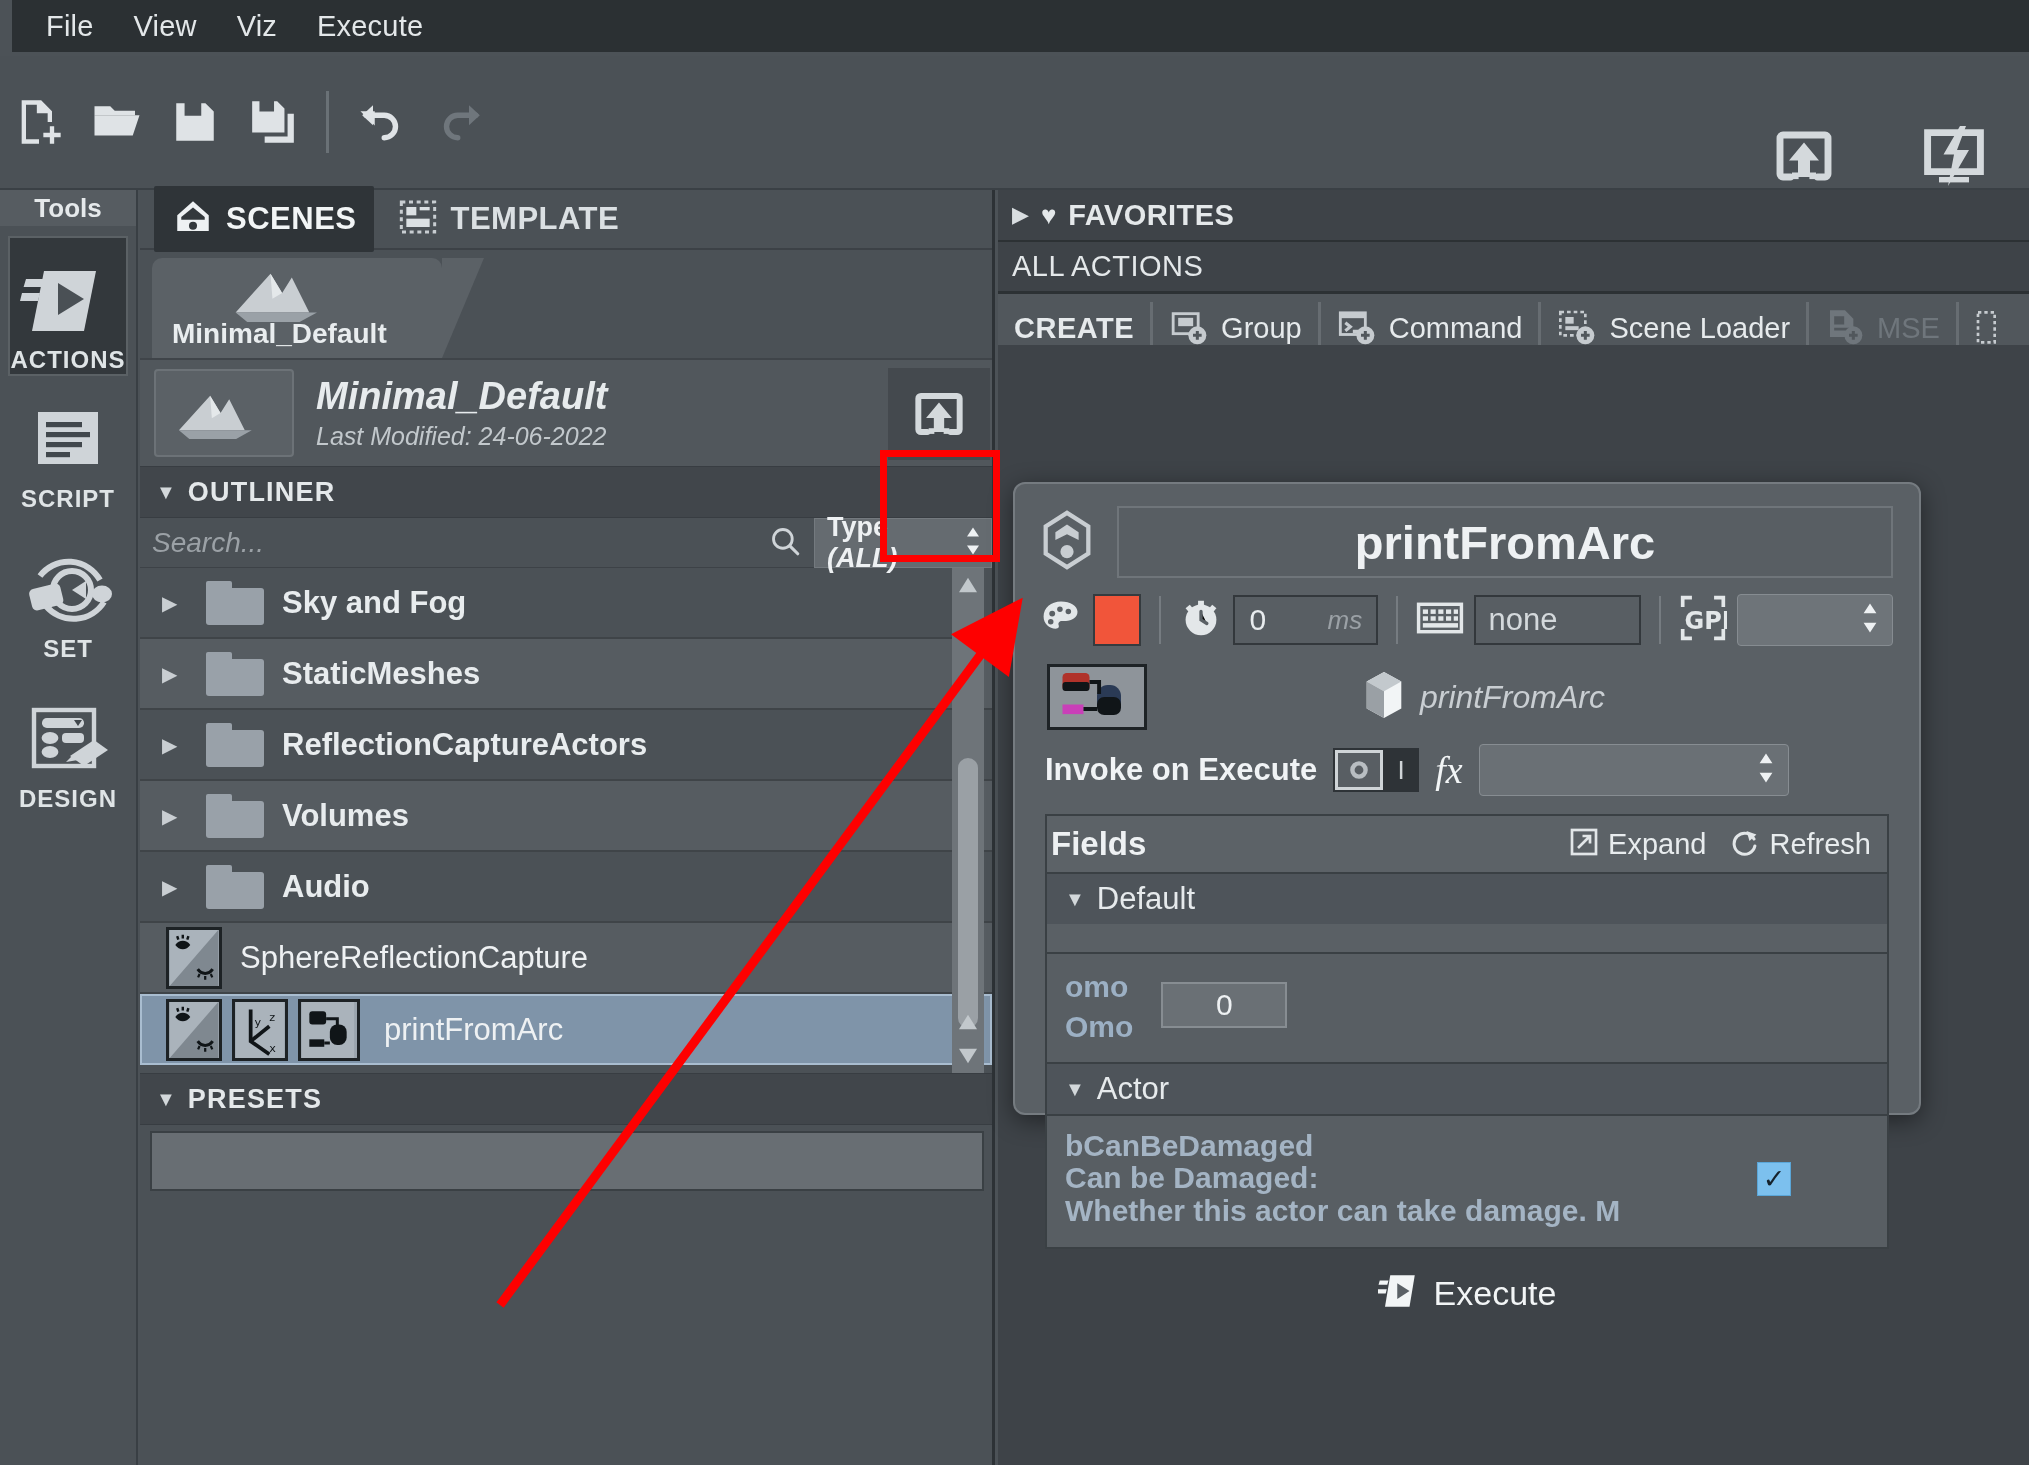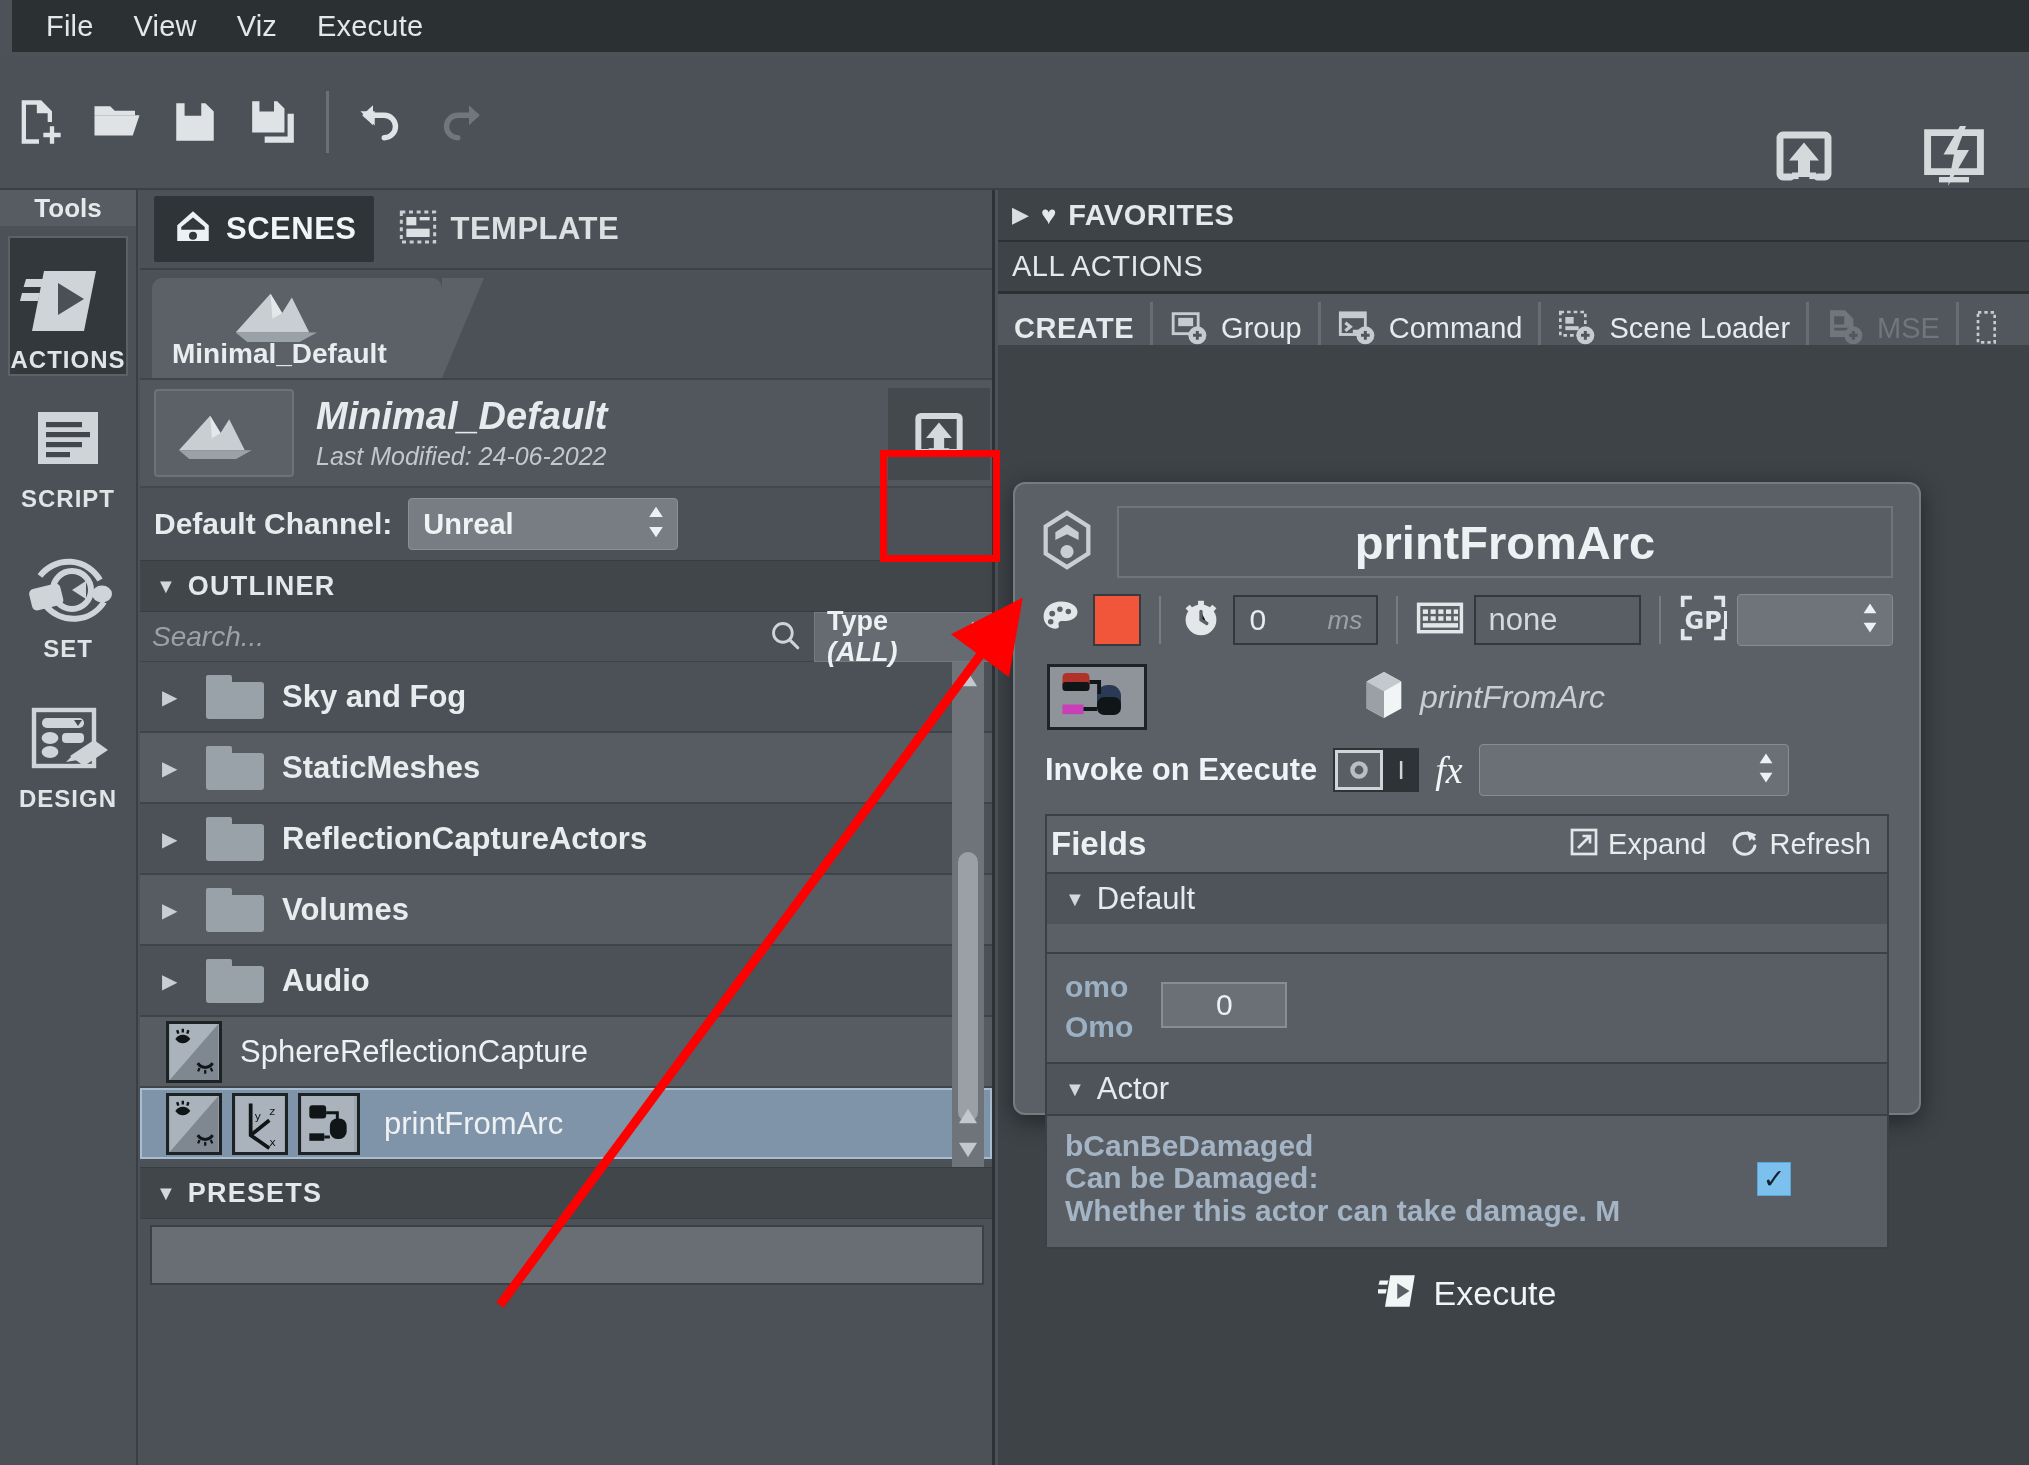--- a/index.html
+++ b/index.html
@@ -48,21 +48,21 @@
     display: flex; flex-direction: column; align-items: center; justify-content: center;
   }
   .tool.active { background: #33383c; border: 2px solid #5b6165; justify-content: flex-end; }
   .tool .tlbl { color: #dfe4e6; font-size: 24px; font-weight: bold; letter-spacing: 1px; margin-top: 4px; }
 
   
   .leftpanel {
     position: absolute; left: 140px; top: 190px; width: 855px; height: 1275px;
     background: #4b5156; border-right: 3px solid #2d3236;
   }
-  .tabsrow { height: 80px; display: flex; align-items: center; padding-left: 14px; gap: 10px;
+  .tabsrow { height: 60px; display: flex; align-items: center; padding-left: 14px; gap: 10px;
              border-bottom: 2px solid #3c4146; }
   .tab-scenes { background: #2f3438; display: flex; align-items: center; gap: 12px;
                 padding: 10px 18px; border-radius: 2px; }
   .tab-scenes .t { color: #f2f5f6; font-size: 31px; font-weight: bold; letter-spacing: .5px; }
   .tab-template { display: flex; align-items: center; gap: 12px; padding: 10px 14px; }
   .tab-template .t { color: #dbe0e3; font-size: 31px; font-weight: bold; letter-spacing: .5px; }
 
   .scenecard {
     position: relative; margin: 8px 0 0 12px; width: 290px; height: 100px;
     background: #5b6166;
@@ -413,31 +413,20 @@
       <div style="position:absolute;left:748px;top:8px;width:102px;height:92px;background:#44494e;display:flex;align-items:center;justify-content:center;">
         <svg width="62" height="62" viewBox="0 0 24 24">
           <path fill="none" stroke="#d4d9dc" stroke-width="2.3" stroke-linecap="round" d="M7.5 19H5a1 1 0 0 1-1-1V6a1 1 0 0 1 1-1h14a1 1 0 0 1 1 1v12a1 1 0 0 1-1 1h-2.5"></path>
           <path fill="#d4d9dc" d="M12 7.5 17 13.5h-3V19h-4v-5.5H7z"></path>
           <rect fill="#d4d9dc" x="8" y="17.5" width="2.2" height="2.2"></rect>
           <rect fill="#d4d9dc" x="13.8" y="17.5" width="2.2" height="2.2"></rect>
         </svg>
       </div>
     </div>
 
-    <div class="chanrow">
-      <div class="chanlbl">Default Channel:</div>
-      <div class="combo" style="width:270px;">
-        <span class="cv">Unreal</span>
-        <span>
-          <svg width="22" height="34" viewBox="0 0 12 20">
-              <path fill="#eef1f3" d="M6 1l4 6H2zM6 19l-4-6h8z"></path>
-            </svg>
-        </span>
-      </div>
-    </div>
 
     <div class="secthdr">
       <span class="caret">▼</span>
       <span class="st">OUTLINER</span>
     </div>
 
     <div class="searchrow">
       <div class="searchbox">
         <span class="ph">Search...</span>
         <span>

